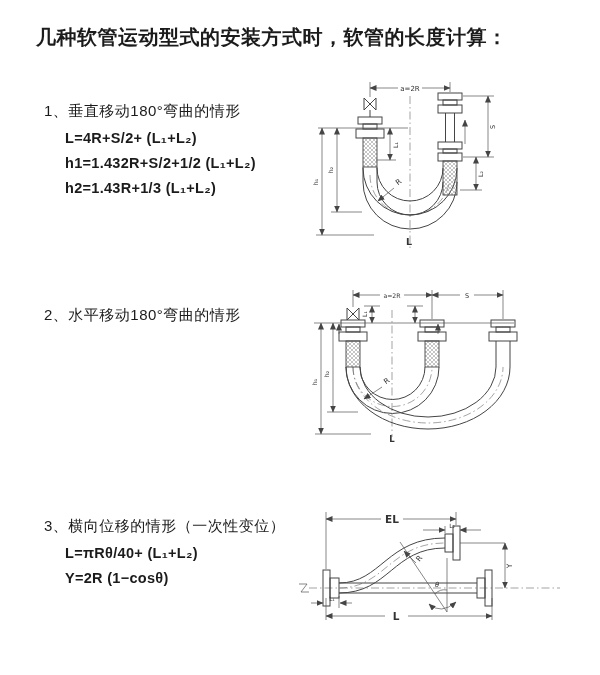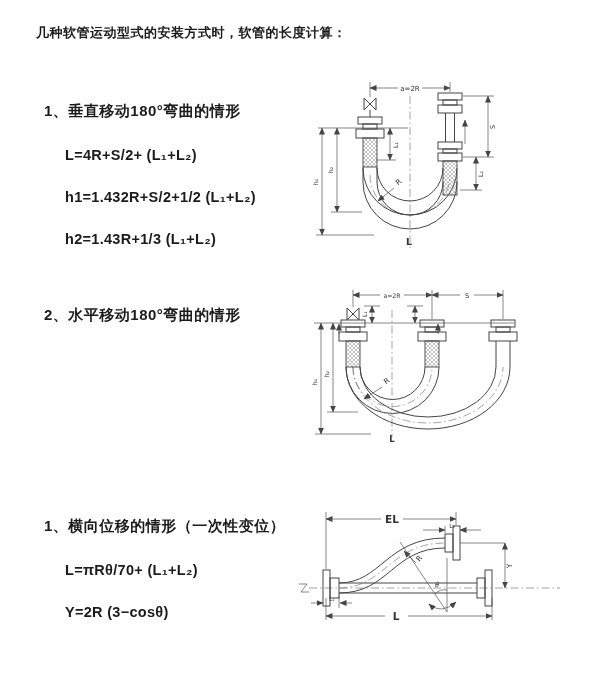--- a/index.html
+++ b/index.html
@@ -2,26 +2,26 @@
 <html><head>
 <meta charset="utf-8">
 <style>
   html,body{margin:0;padding:0;}
   body{
     width:600px;height:675px;position:relative;background:#ffffff;
     font-family:"Liberation Sans","DejaVu Sans",sans-serif;color:#1b1b1b;
     overflow:hidden;
   }
   .page-title{
-    position:absolute;left:36px;top:24px;font-size:13px;font-weight:bold;
+    position:absolute;left:36px;top:24px;font-size:20px;font-weight:bold;
     letter-spacing:0.5px;white-space:nowrap;
   }
   .sec{position:absolute;left:44px;white-space:nowrap;}
-  .sec-heading{font-size:15px;font-weight:bold;letter-spacing:0.5px;}
-  .formula{font-size:14.5px;font-weight:bold;margin-top:26px;padding-left:21px;letter-spacing:0.3px;}
+  .sec-heading{font-size:15px;font-weight:normal;letter-spacing:0.5px;}
+  .formula{font-size:14.5px;font-weight:bold;margin-top:9px;padding-left:21px;letter-spacing:0.3px;}
   #sec1{top:102px;}
   #sec2{top:306px;}
   #sec3{top:517px;}
   svg{position:absolute;}
   #d1{left:302px;top:72px;}
   #d2{left:296px;top:282px;}
   #d3{left:295px;top:500px;}
   svg text{font-family:"DejaVu Sans","Liberation Sans",sans-serif;fill:#333;}
   .draw{stroke:#454545;stroke-width:1;fill:none;}
   .thin{stroke:#555;stroke-width:0.7;fill:none;}
@@ -39,23 +39,23 @@
   <div class="formula">L=4R+S/2+ (L₁+L₂)</div>
   <div class="formula">h1=1.432R+S/2+1/2 (L₁+L₂)</div>
   <div class="formula">h2=1.43R+1/3 (L₁+L₂)</div>
 </div>
 
 <div class="sec" id="sec2">
   <div class="sec-heading">2、水平移动180°弯曲的情形</div>
 </div>
 
 <div class="sec" id="sec3">
-  <div class="sec-heading">1、横向位移的情形（一次性变位）</div>
-  <div class="formula">L=πRθ/70+ (L₁+L₂)</div>
-  <div class="formula">Y=2R (3−cosθ)</div>
+  <div class="sec-heading">3、横向位移的情形（一次性变位）</div>
+  <div class="formula">L=πRθ/40+ (L₁+L₂)</div>
+  <div class="formula">Y=2R (1−cosθ)</div>
 </div>
 
 <svg id="d1" width="240" height="190" viewBox="0 0 240 190">
   <defs>
     <marker id="a1" markerUnits="userSpaceOnUse" markerWidth="7" markerHeight="6" refX="6.5" refY="3" orient="auto">
       <path d="M0,0 L7,3 L0,6 z" fill="#454545"></path>
     </marker>
     <marker id="a1s" markerUnits="userSpaceOnUse" markerWidth="7" markerHeight="6" refX="6.5" refY="3" orient="auto-start-reverse">
       <path d="M0,0 L7,3 L0,6 z" fill="#454545"></path>
     </marker>

